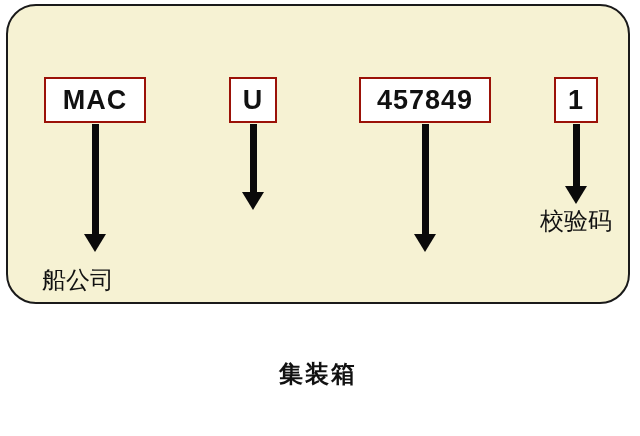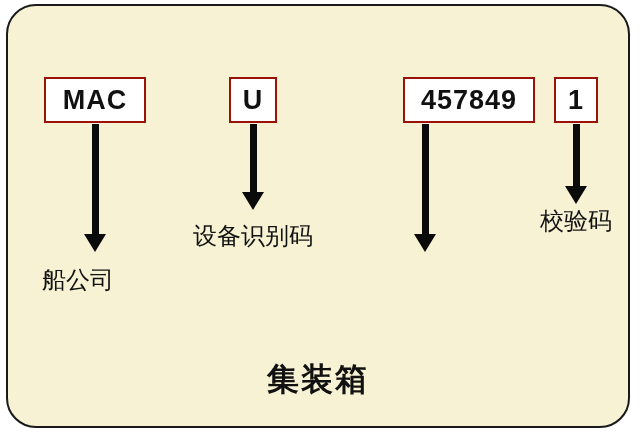--- a/index.html
+++ b/index.html
@@ -13,42 +13,42 @@
     width: 640px;
     height: 436px;
     background: #ffffff;
     overflow: hidden;
   }
   .card {
     position: absolute;
     left: 6px;
     top: 4px;
     width: 624px;
-    height: 424px;
+    height: 300px;
     background: #f6f2d3;
     border: 2px solid #1a1a1a;
     border-radius: 30px;
     box-sizing: border-box;
   }
   .code-box {
     position: absolute;
     box-sizing: border-box;
     background: #ffffff;
     border: 2px solid #9b1208;
     display: flex;
     align-items: center;
     justify-content: center;
     font-weight: bold;
     font-size: 27px;
     color: #111111;
     letter-spacing: 1px;
   }
   .box-mac    { left: 36px;  top: 71px; width: 102px; height: 46px; }
   .box-u      { left: 221px; top: 71px; width: 48px;  height: 46px; }
-  .box-serial { left: 351px; top: 71px; width: 132px; height: 46px; margin-left: 44px; }
+  .box-serial { left: 351px; top: 71px; width: 132px; height: 46px; }
   .box-check  { left: 546px; top: 71px; width: 44px;  height: 46px; }
 
   .arrow {
     position: absolute;
     width: 22px;
     display: flex;
     flex-direction: column;
     align-items: center;
   }
   .arrow .shaft {
@@ -79,21 +79,21 @@
   .label-mac    { left: 70px;  top: 258px; }
   .label-u      { left: 245px; top: 214px; }
   .label-serial { left: 420px; top: 258px; }
   .label-check  { left: 568px; top: 199px; }
 
   .diagram-title {
     position: absolute;
     left: 50%;
     top: 352px;
     transform: translateX(-50%);
-    font-size: 32px;
+    font-size: 24px;
     font-weight: bold;
     color: #111111;
     letter-spacing: 2px;
   }
 </style>
 </head>
 <body>
 
 <div class="canvas">
   <div class="card">
@@ -103,21 +103,20 @@
       <div class="shaft"></div>
       <div class="head"></div>
     </div>
     <div class="part-label label-mac">船公司</div>
 
     <div class="code-box box-u">U</div>
     <div class="arrow arrow-u">
       <div class="shaft"></div>
       <div class="head"></div>
     </div>
-    <div class="part-label label-u">设备识别码</div>
 
     <div class="code-box box-serial">457849</div>
     <div class="arrow arrow-serial">
       <div class="shaft"></div>
       <div class="head"></div>
     </div>
 
     <div class="code-box box-check">1</div>
     <div class="arrow arrow-check">
       <div class="shaft"></div>

